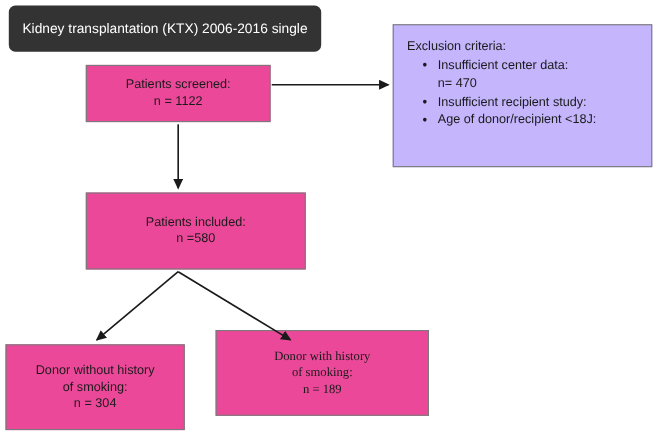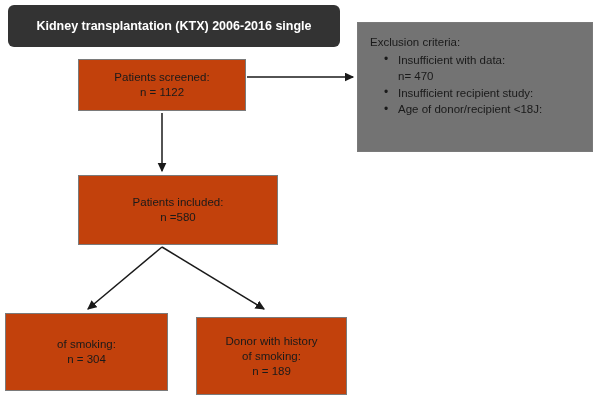--- a/index.html
+++ b/index.html
@@ -14,67 +14,67 @@
     background: #ffffff;
     overflow: hidden;
     font-family: "Liberation Sans", sans-serif;
   }
 
   
   .title-banner {
     position: absolute;
     left: 8px;
     top: 5px;
-    width: 332px;
+    width: 284px;
     height: 42px;
     background: #333333;
     border-radius: 6px;
     color: #ffffff;
-    font-weight: bold;
+    font-weight: normal;
     font-size: 12.5px;
     line-height: 15px;
     display: flex;
     align-items: center;
     justify-content: center;
     text-align: center;
     box-sizing: border-box;
     padding: 2px 8px;
   }
   .title-banner .line { display: block; }
 
   
   .box {
     position: absolute;
-    background: #c2410c;
+    background: #ec4899;
     border: 1.6px solid #7a7a7a;
     box-sizing: border-box;
     color: #1a1a1a;
     font-size: 11.5px;
     line-height: 15px;
     display: flex;
     flex-direction: column;
     align-items: center;
     justify-content: center;
     text-align: center;
   }
   .box .line { display: block; white-space: pre; }
 
   #box-screened  { left: 78px;  top: 59px;  width: 168px; height: 52px; }
   #box-included  { left: 78px;  top: 175px; width: 200px; height: 70px; }
   #box-nosmoke   { left: 5px;   top: 313px; width: 163px; height: 78px; }
-  #box-smoke     { left: 196px; top: 317px; width: 151px; height: 78px; }
+  #box-smoke     { left: 196px; top: 300px; width: 194px; height: 78px; font-family: Liberation Serif, serif; }
 
   
   #box-exclusion {
     position: absolute;
     left: 357px;
     top: 22px;
     width: 236px;
     height: 130px;
-    background: #737373;
+    background: #c4b5fd;
     border: 1.6px solid #7a7a7a;
     box-sizing: border-box;
     color: #1a1a1a;
     font-size: 11.5px;
     line-height: 16.5px;
     padding: 11px 8px 8px 12px;
     text-align: left;
   }
   .excl-heading { display: block; margin-bottom: 1px; }
   .excl-list {
@@ -119,33 +119,34 @@
   </div>
 
   <div class="box" id="box-screened">
     <span class="line">Patients screened:</span>
     <span class="line">n = 1122</span>
   </div>
 
   <div id="box-exclusion">
     <span class="excl-heading">Exclusion criteria:</span>
     <ul class="excl-list">
-      <li class="bulleted">Insufficient with data:</li>
+      <li class="bulleted">Insufficient center data:</li>
       <li class="cont">n= 470</li>
       <li class="bulleted">Insufficient recipient study:</li>
       <li class="bulleted">Age of donor/recipient &lt;18J:</li>
     </ul>
   </div>
 
   <div class="box" id="box-included">
     <span class="line">Patients included:</span>
     <span class="line">n =580</span>
   </div>
 
   <div class="box" id="box-nosmoke">
+    <span class="line">Donor without history</span>
     <span class="line">of smoking:</span>
     <span class="line">n = 304</span>
   </div>
 
   <div class="box" id="box-smoke">
     <span class="line">Donor with history</span>
     <span class="line">of smoking:</span>
     <span class="line">n = 189</span>
   </div>
 

